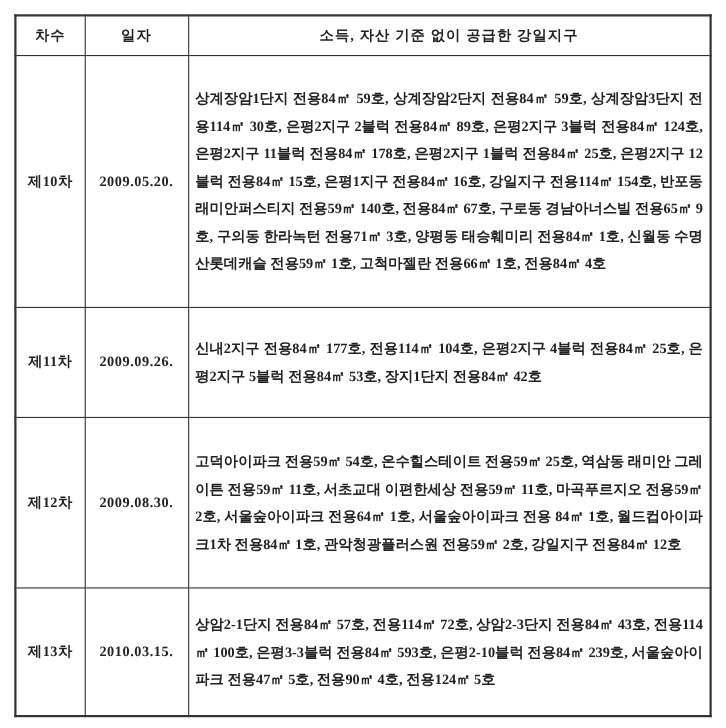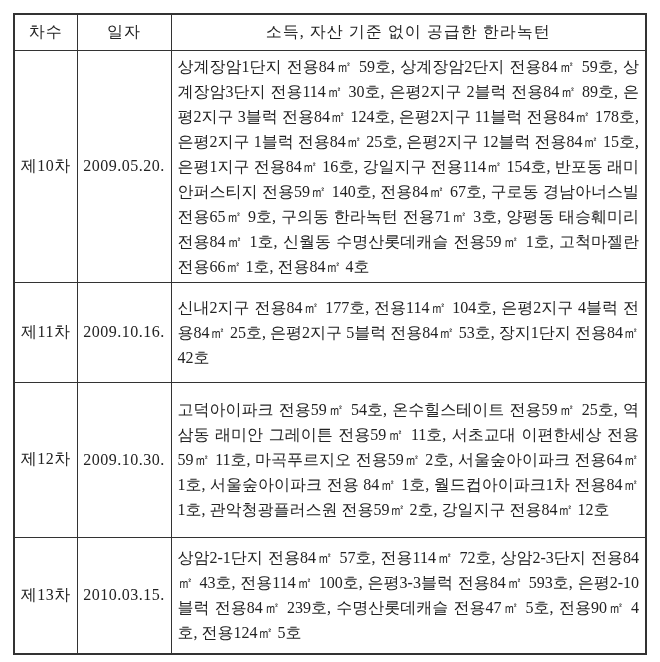--- a/index.html
+++ b/index.html
@@ -16,22 +16,22 @@
     left: 13px;
     top: 13px;
     width: 632px;
     border-collapse: collapse;
     table-layout: fixed;
     border: 2px solid #333333;
   }
   .doc-table th,
   .doc-table td {
     border: 1px solid #333333;
-    font-weight: normal;
-    font-size: 16px;
+    font-weight: bold;
+    font-size: 13px;
     vertical-align: middle;
     overflow: hidden;
   }
   .doc-table thead tr { height: 36px; }
   .doc-table tbody tr:nth-child(1) { height: 229px; }
   .doc-table tbody tr:nth-child(2) { height: 100px; }
   .doc-table tbody tr:nth-child(3) { height: 155px; }
   .doc-table tbody tr:nth-child(4) { height: 117px; }
   .col-round { width: 63px; }
   .col-date  { width: 94px; }
@@ -56,38 +56,38 @@
 <table class="doc-table">
   <colgroup>
     <col class="col-round">
     <col class="col-date">
     <col class="col-detail">
   </colgroup>
   <thead>
     <tr>
       <th class="cell-center">차수</th>
       <th class="cell-center">일자</th>
-      <th class="cell-center">소득, 자산 기준 없이 공급한 한라녹턴</th>
+      <th class="cell-center">소득, 자산 기준 없이 공급한 강일지구</th>
     </tr>
   </thead>
   <tbody>
     <tr>
       <td class="cell-center">제10차</td>
       <td class="cell-center">2009.05.20.</td>
       <td class="cell-detail">상계장암1단지 전용84㎡ 59호, 상계장암2단지 전용84㎡ 59호, 상계장암3단지 전용114㎡ 30호, 은평2지구 2블럭 전용84㎡ 89호, 은평2지구 3블럭 전용84㎡ 124호, 은평2지구 11블럭 전용84㎡ 178호, 은평2지구 1블럭 전용84㎡ 25호, 은평2지구 12블럭 전용84㎡ 15호, 은평1지구 전용84㎡ 16호, 강일지구 전용114㎡ 154호, 반포동 래미안퍼스티지 전용59㎡ 140호, 전용84㎡ 67호, 구로동 경남아너스빌 전용65㎡ 9호, 구의동 한라녹턴 전용71㎡ 3호, 양평동 태승훼미리 전용84㎡ 1호, 신월동 수명산롯데캐슬 전용59㎡ 1호, 고척마젤란 전용66㎡ 1호, 전용84㎡ 4호</td>
     </tr>
     <tr>
       <td class="cell-center">제11차</td>
-      <td class="cell-center">2009.10.16.</td>
+      <td class="cell-center">2009.09.26.</td>
       <td class="cell-detail">신내2지구 전용84㎡ 177호, 전용114㎡ 104호, 은평2지구 4블럭 전용84㎡ 25호, 은평2지구 5블럭 전용84㎡ 53호, 장지1단지 전용84㎡ 42호</td>
     </tr>
     <tr>
       <td class="cell-center">제12차</td>
-      <td class="cell-center">2009.10.30.</td>
+      <td class="cell-center">2009.08.30.</td>
       <td class="cell-detail">고덕아이파크 전용59㎡ 54호, 온수힐스테이트 전용59㎡ 25호, 역삼동 래미안 그레이튼 전용59㎡ 11호, 서초교대 이편한세상 전용59㎡ 11호, 마곡푸르지오 전용59㎡ 2호, 서울숲아이파크 전용64㎡ 1호, 서울숲아이파크 전용 84㎡ 1호, 월드컵아이파크1차 전용84㎡ 1호, 관악청광플러스원 전용59㎡ 2호, 강일지구 전용84㎡ 12호</td>
     </tr>
     <tr>
       <td class="cell-center">제13차</td>
       <td class="cell-center">2010.03.15.</td>
-      <td class="cell-detail">상암2-1단지 전용84㎡ 57호, 전용114㎡ 72호, 상암2-3단지 전용84㎡ 43호, 전용114㎡ 100호, 은평3-3블럭 전용84㎡ 593호, 은평2-10블럭 전용84㎡ 239호, 수명산롯데캐슬 전용47㎡ 5호, 전용90㎡ 4호, 전용124㎡ 5호</td>
+      <td class="cell-detail">상암2-1단지 전용84㎡ 57호, 전용114㎡ 72호, 상암2-3단지 전용84㎡ 43호, 전용114㎡ 100호, 은평3-3블럭 전용84㎡ 593호, 은평2-10블럭 전용84㎡ 239호, 서울숲아이파크 전용47㎡ 5호, 전용90㎡ 4호, 전용124㎡ 5호</td>
     </tr>
   </tbody>
 </table>
 
 </body></html>

